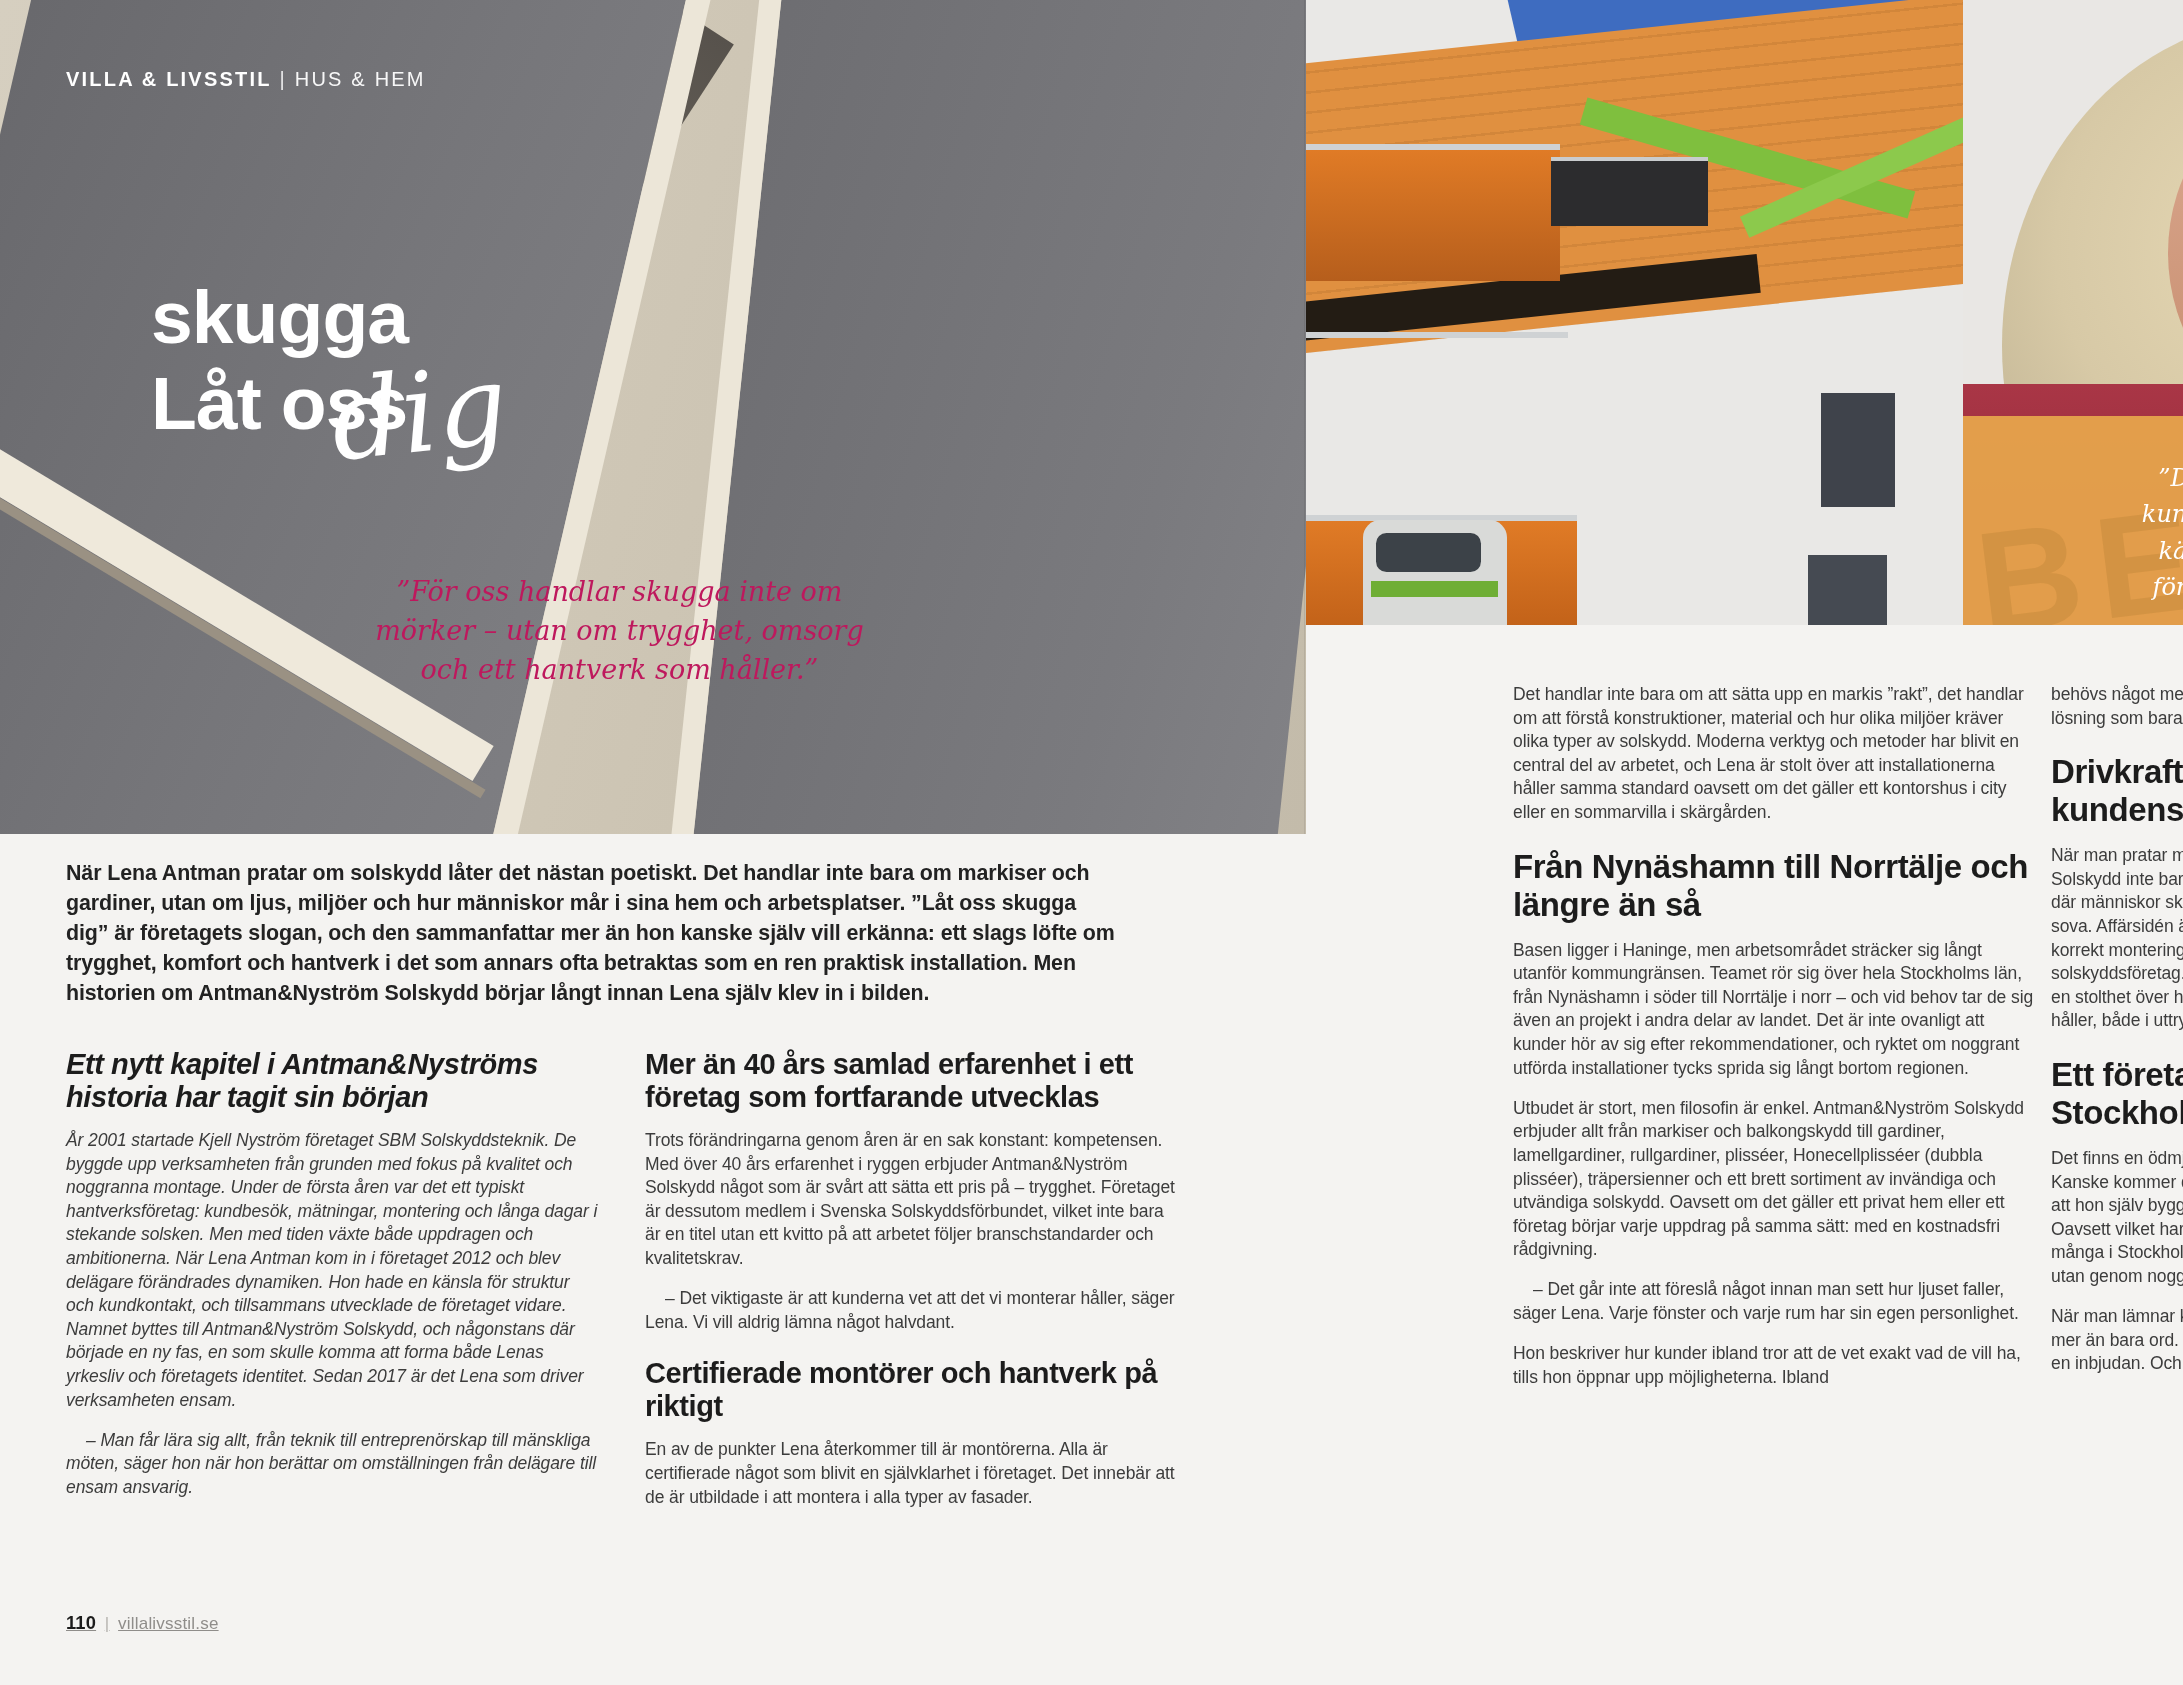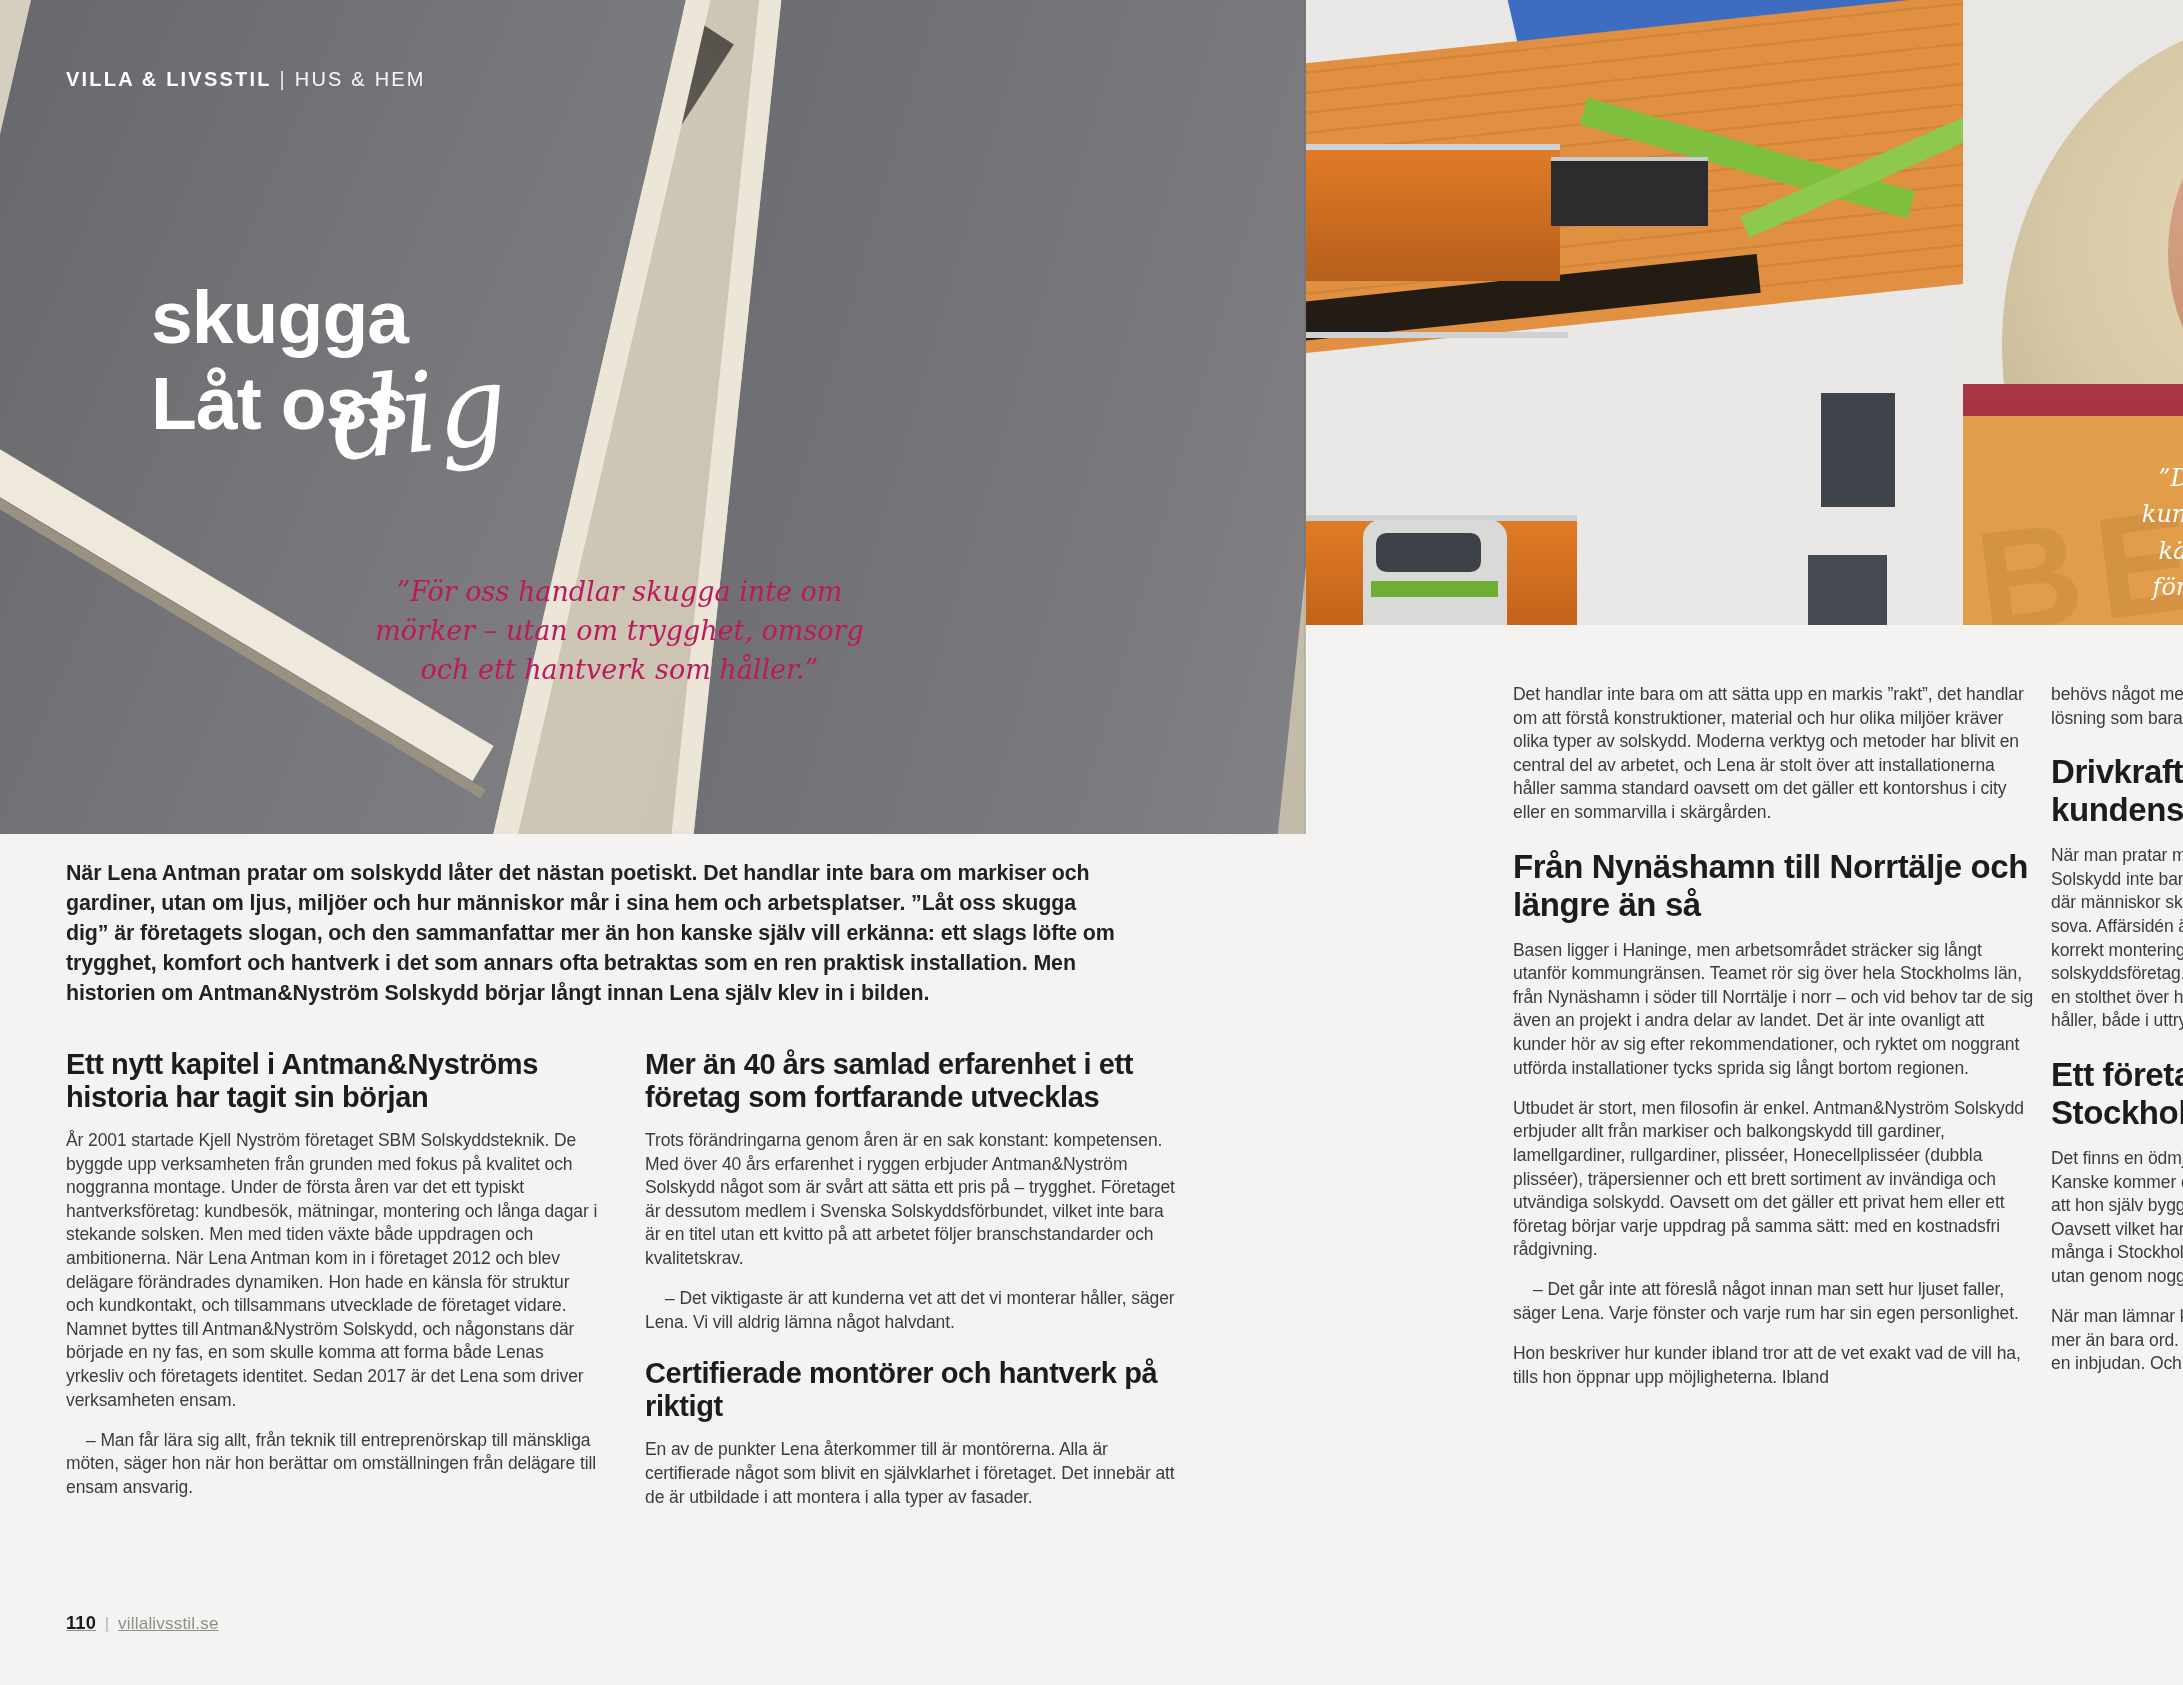--- a/index.html
+++ b/index.html
@@ -80,21 +80,21 @@
 
   .fold{left:1304px;top:0;width:1.3px;height:834px;background:rgba(0,0,0,0.07);}
 
   
   .intro{left:66px;top:859px;width:1057px;font-size:21.4px;font-weight:700;line-height:1.4;
     color:#222;letter-spacing:-0.1px;}
 
   .col{line-height:23.6px;font-size:17.5px;letter-spacing:-0.1px;}
   .col p{margin:0 0 16.6px 0;}
   .col p.dialog{text-indent:20px;}
-  .col-l1{left:66px;top:1048px;width:533px;}
+  .col-l1{left:66px;top:1048px;width:533px;font-style:italic;}
   .col-l2{left:645px;top:1048px;width:533px;}
   .col-r1{left:1513px;top:683px;width:522px;}
   .col-r2{left:2051px;top:683px;width:522px;}
 
   h2{font-weight:700;color:#1c1c1c;letter-spacing:-0.4px;margin:23px 0 15px 0;}
   .col-l1 h2,.col-l2 h2{font-size:29px;line-height:33px;}
   .col-r1 h2,.col-r2 h2{font-size:33px;line-height:38px;}
   .col h2:first-child{margin-top:0;}
 
   .footer{top:1612px;font-size:17px;color:#8f8d8a;letter-spacing:0.2px;text-decoration:underline;}

